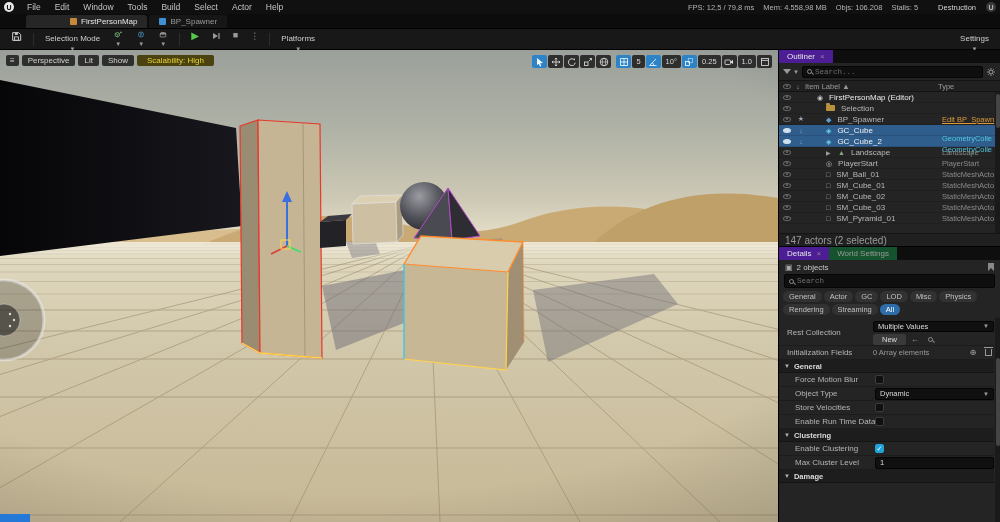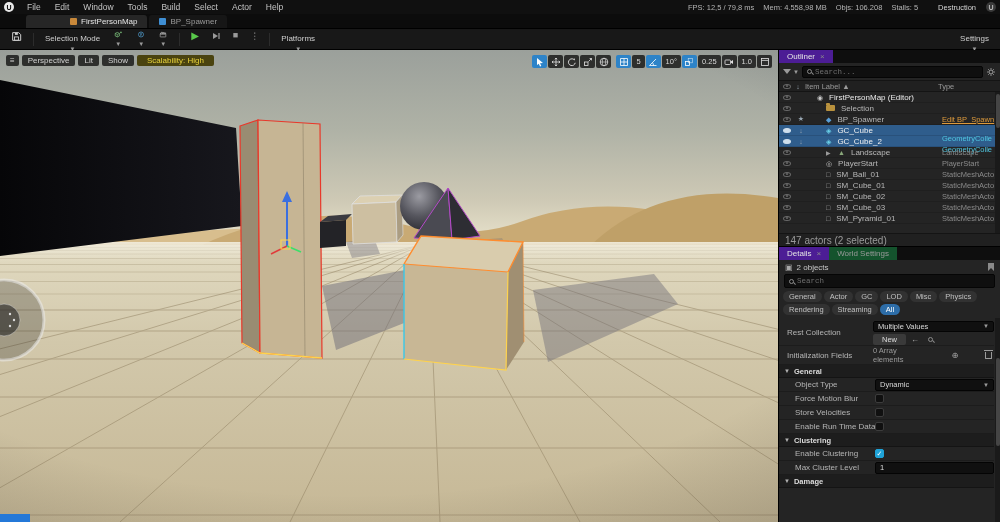--- a/index.html
+++ b/index.html
@@ -114,21 +114,21 @@
   .chips { display:flex; flex-wrap:wrap; gap:2px; padding:1px 4px 3px; flex:none; }
   .chip { font-size:7.5px; color:#c0c0c0; background:#323232; border-radius:7px; padding:1px 6px; }
   .chip.active { background:#2d6da8; color:#fff; }
 
   .props { flex:1; position:relative; overflow:hidden; padding-right:6px; }
   .prow { min-height:14px; display:flex; align-items:center; padding-left:8px; border-bottom:1px solid rgba(0,0,0,.22); }
   .prow.indent { padding-left:16px; }
   .prow.tall { height:28px; align-items:center; padding-top:2px; }
   .plabel { flex:0 0 86px; color:#b5b5b5; white-space:nowrap; overflow:hidden; font-size:8px; }
   .prow.indent .plabel { flex-basis:80px; }
-  .pval { flex:1; display:flex; align-items:center; gap:21px; min-width:0; }
+  .pval { flex:1; display:flex; align-items:center; gap:3px; min-width:0; }
   .pval.stack { flex-direction:column; align-items:stretch; gap:2px; }
   .dropdown { flex:1; height:12px; background:#101010; border:1px solid #040404; border-radius:2px; display:flex; align-items:center; justify-content:space-between; padding:0 4px; color:#d8d8d8; font-size:7.5px; min-width:0; }
   .btnrow { display:flex; gap:3px; align-items:center; }
   .mbtn { height:11px; background:#3a3a3a; border-radius:2px; padding:0 9px; display:flex; align-items:center; color:#ddd; font-size:7.5px; }
   .ibtn { display:flex; align-items:center; justify-content:center; width:12px; height:11px; color:#b0b0b0; font-size:8px; }
   .dimtext { color:#9a9a9a; font-size:7.5px; flex:1; }
   .trash { width:7px; height:7px; border:1px solid #9a9a9a; border-top:none; border-radius:0 0 1px 1px; position:relative; }
   .trash::before { content:''; position:absolute; top:-2px; left:-2px; right:-2px; height:1px; background:#9a9a9a; }
   .psection { height:13px; background:#1d1d1d; display:flex; align-items:center; gap:4px; padding-left:5px; color:#dcdcdc; font-weight:bold; font-size:7.5px; border-bottom:1px solid rgba(0,0,0,.3); }
   .psection .caret { font-size:6px; color:#b0b0b0; }
@@ -653,35 +653,35 @@
                   <span class="trash"></span>
                 </span>
             </div>
           </div>
 
           <div class="psection">
             <span class="caret">▼</span>
             <span>General</span>
           </div>
           <div class="prow indent">
+            <span class="plabel">Force Motion Blur</span>
+            <div class="pval">
+                <span class="cb"></span>
+              </div>
+          </div>
+          <div class="prow indent">
             <span class="plabel">Object Type</span>
             <div class="pval">
               <div class="dropdown">
                 <span>Dynamic</span>
                 <span class="caret">▼</span>
               </div>
             </div>
           </div>
           <div class="prow indent">
-            <span class="plabel">Force Motion Blur</span>
-            <div class="pval">
-                <span class="cb"></span>
-              </div>
-          </div>
-          <div class="prow indent">
             <span class="plabel">Store Velocities</span>
             <div class="pval">
                 <span class="cb"></span>
               </div>
           </div>
           <div class="prow indent">
             <span class="plabel">Enable Run Time Data Col...</span>
             <div class="pval">
                 <span class="cb"></span>
               </div>

